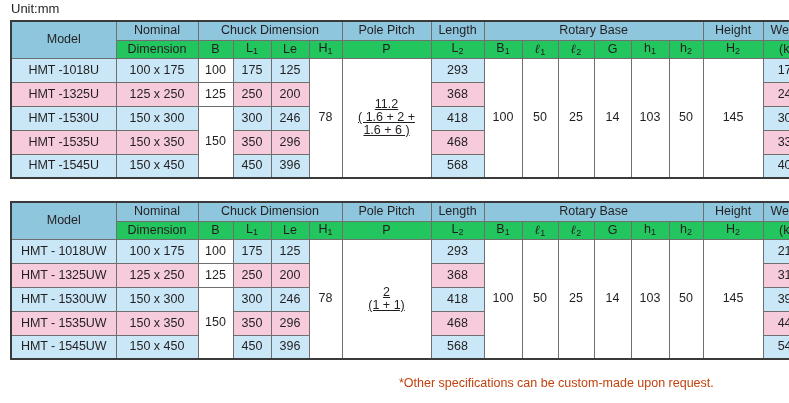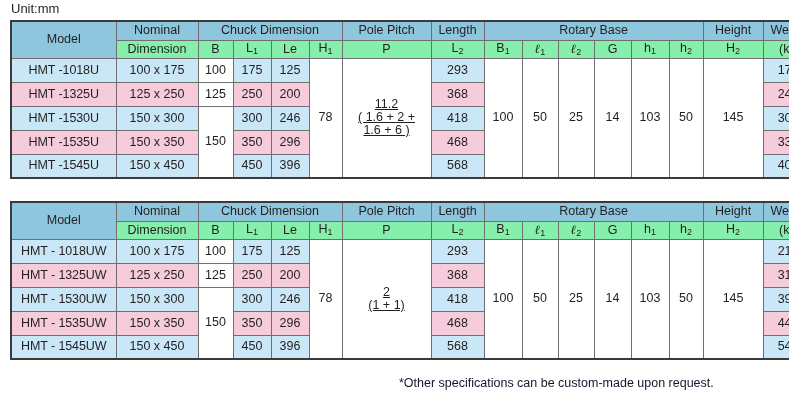--- a/index.html
+++ b/index.html
@@ -30,21 +30,21 @@
     border:1px solid #6f6f6f;
     text-align:center;
     vertical-align:middle;
     font-size:12.5px;
     line-height:13px;
     padding:0;
     color:#231f20;
     white-space:nowrap;
   }
   .hdr{background:#8ec6de;font-size:12.5px;}
-  .hdr-sub{background:#86efac;font-size:12.5px;}
+  .hdr-sub{background:#22c55e;font-size:12.5px;}
   .blue{background:#c9e7f7;}
   .pink{background:#f6ccdc;}
   .white{background:#ffffff;}
   .model{font-size:12.5px;letter-spacing:-0.1px;margin-left:39px;}
   .pp{font-size:12px;line-height:14px;white-space:normal;text-decoration:underline;}
   .ell{font-style:italic;font-weight:bold;font-family:"DejaVu Serif",serif;}
   .sub{font-size:9px;vertical-align:baseline;position:relative;top:2px;}
 
   
   #table1{left:10px;top:20px;width:770px;}
@@ -57,21 +57,21 @@
 
   .foot-cn{
     position:absolute;left:11px;top:375px;
     font-size:13px;line-height:16px;
     font-family:"DejaVu Sans",sans-serif;
     color:#231f20;
   }
   .foot-en{
     position:absolute;left:399px;top:376px;
     font-size:12.5px;line-height:15px;
-    color:#0f172a;
+    color:#c2410c;
   }
 </style>
 </head>
 <body>
 
 <div class="page">
 
   <div class="unit-label">Unit:mm</div>
 
   <table class="spec" id="table1">

